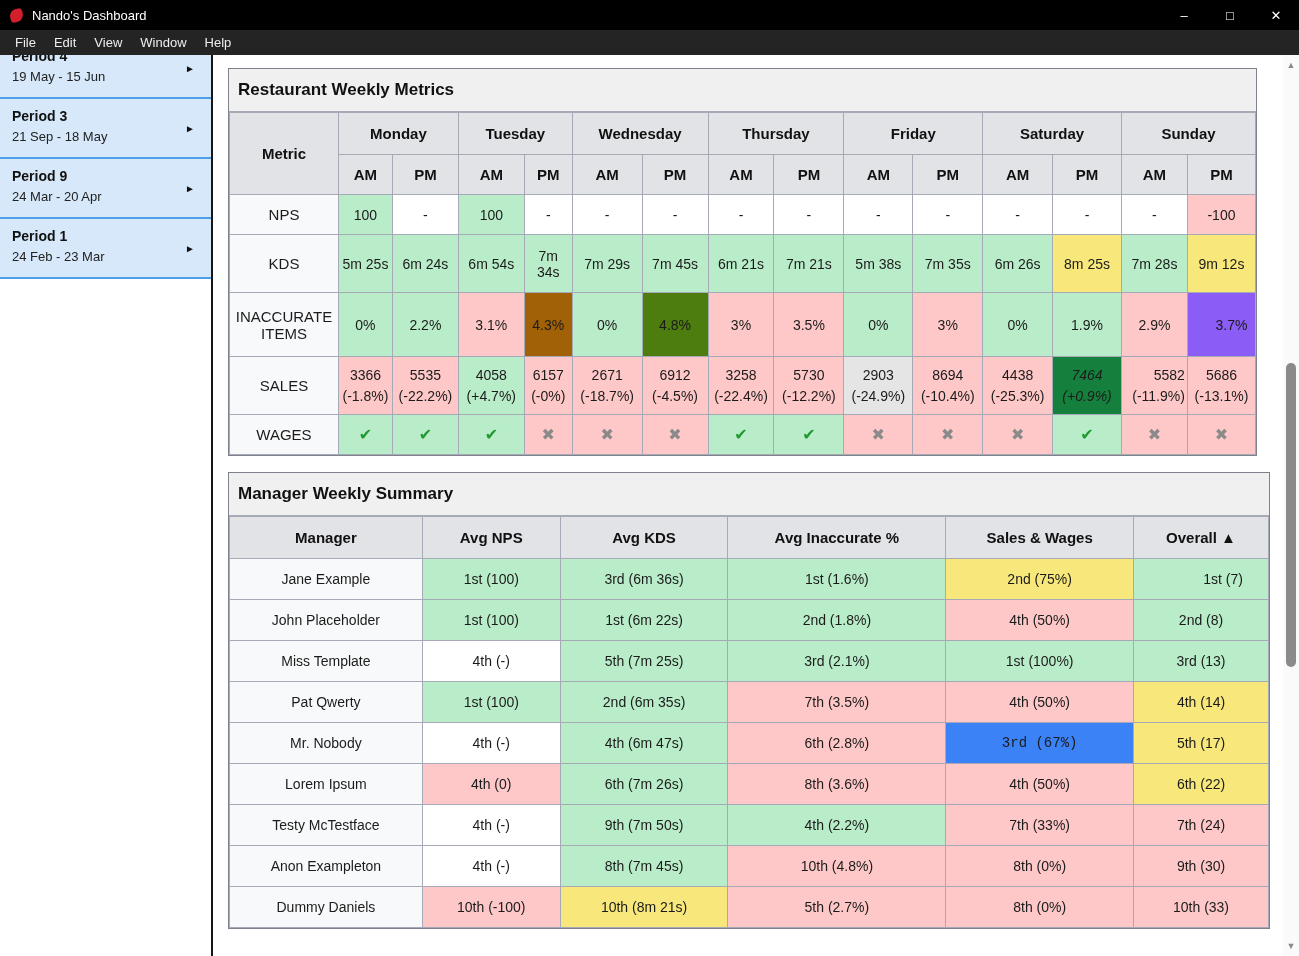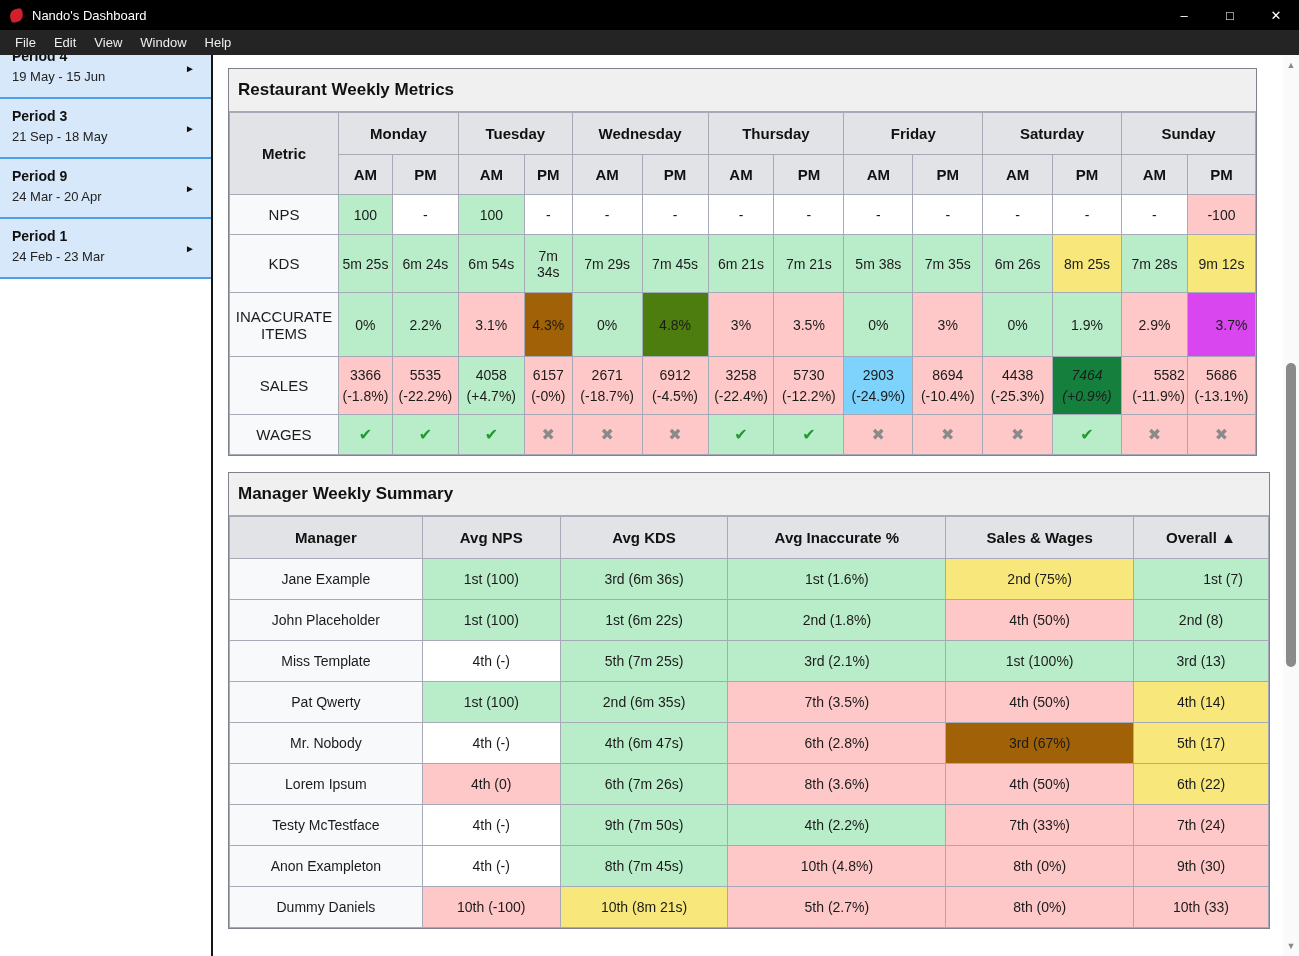--- a/index.html
+++ b/index.html
@@ -201,21 +201,21 @@
             <td class="cell" style="background-color: #a16207;">4.3%</td>
             <td class="cell" style="background-color: rgb(185, 237, 201);">0%</td>
             <td class="cell" style="background-color: #4d7c0f;">4.8%</td>
             <td class="cell" style="background-color: rgb(255, 200, 200);">3%</td>
             <td class="cell" style="background-color: rgb(255, 200, 200);">3.5%</td>
             <td class="cell" style="background-color: rgb(185, 237, 201);">0%</td>
             <td class="cell" style="background-color: rgb(255, 200, 200);">3%</td>
             <td class="cell" style="background-color: rgb(185, 237, 201);">0%</td>
             <td class="cell" style="background-color: rgb(185, 237, 201);">1.9%</td>
             <td class="cell" style="background-color: rgb(255, 200, 200);">2.9%</td>
-            <td class="cell" style="background-color: #d946ef; padding-left: 22px;">3.7%</td>
+            <td class="cell" style="background-color: #8b5cf6; padding-left: 22px;">3.7%</td>
           </tr>
           <tr class="r-sales">
             <th class="rowlabel">SALES</th>
             <td class="cell" style="background-color: rgb(255, 200, 200);">
                 <div class="sv">3366</div>
                 <div class="sv">(-1.8%)</div>
               </td>
             <td class="cell" style="background-color: rgb(255, 200, 200);">
                 <div class="sv">5535</div>
                 <div class="sv">(-22.2%)</div>
@@ -237,21 +237,21 @@
                 <div class="sv">(-4.5%)</div>
               </td>
             <td class="cell" style="background-color: rgb(255, 200, 200);">
                 <div class="sv">3258</div>
                 <div class="sv">(-22.4%)</div>
               </td>
             <td class="cell" style="background-color: rgb(255, 200, 200);">
                 <div class="sv">5730</div>
                 <div class="sv">(-12.2%)</div>
               </td>
-            <td class="cell" style="background-color: #7dd3fc;">
+            <td class="cell" style="background-color: #e5e5e5;">
                 <div class="sv">2903</div>
                 <div class="sv">(-24.9%)</div>
               </td>
             <td class="cell" style="background-color: rgb(255, 200, 200);">
                 <div class="sv">8694</div>
                 <div class="sv">(-10.4%)</div>
               </td>
             <td class="cell" style="background-color: rgb(255, 200, 200);">
                 <div class="sv">4438</div>
                 <div class="sv">(-25.3%)</div>
@@ -342,21 +342,21 @@
             <td class="sumcell" style="background-color: rgb(185, 237, 201);">2nd (6m 35s)</td>
             <td class="sumcell" style="background-color: rgb(255, 200, 200);">7th (3.5%)</td>
             <td class="sumcell" style="background-color: rgb(255, 200, 200);">4th (50%)</td>
             <td class="sumcell" style="background-color: rgb(248, 232, 123);">4th (14)</td>
           </tr>
           <tr>
             <th class="mgr">Mr. Nobody</th>
             <td class="sumcell" style="background-color: rgb(255, 255, 255);">4th (-)</td>
             <td class="sumcell" style="background-color: rgb(185, 237, 201);">4th (6m 47s)</td>
             <td class="sumcell" style="background-color: rgb(255, 200, 200);">6th (2.8%)</td>
-            <td class="sumcell" style="background-color: #a16207;">3rd (67%)</td>
+            <td class="sumcell" style="background-color: #3b82f6; font-family: Liberation Mono, monospace;">3rd (67%)</td>
             <td class="sumcell" style="background-color: rgb(248, 232, 123);">5th (17)</td>
           </tr>
           <tr>
             <th class="mgr">Lorem Ipsum</th>
             <td class="sumcell" style="background-color: rgb(255, 200, 200);">4th (0)</td>
             <td class="sumcell" style="background-color: rgb(185, 237, 201);">6th (7m 26s)</td>
             <td class="sumcell" style="background-color: rgb(255, 200, 200);">8th (3.6%)</td>
             <td class="sumcell" style="background-color: rgb(255, 200, 200);">4th (50%)</td>
             <td class="sumcell" style="background-color: rgb(248, 232, 123);">6th (22)</td>
           </tr>

